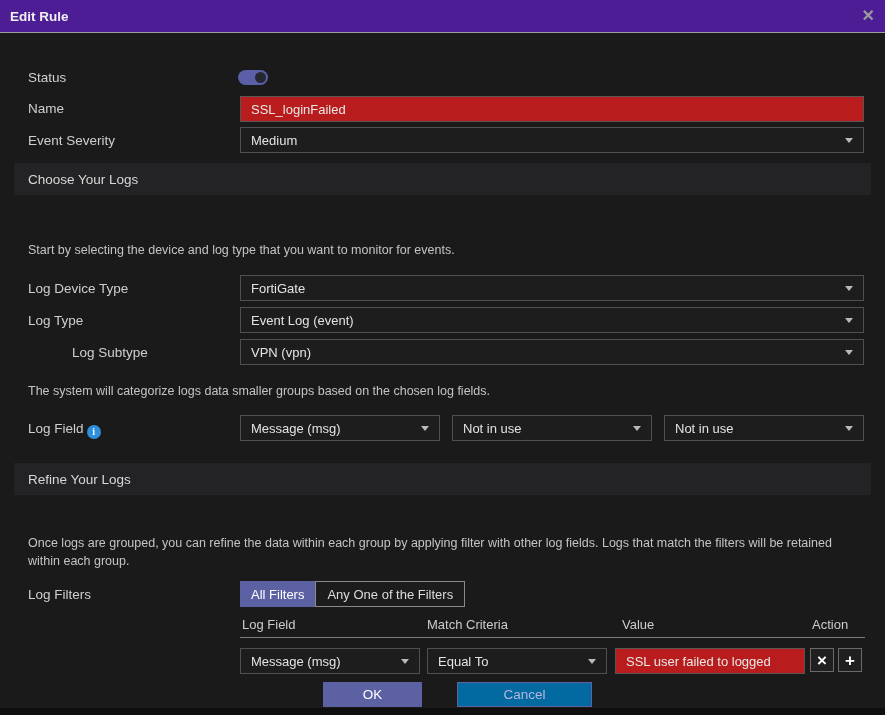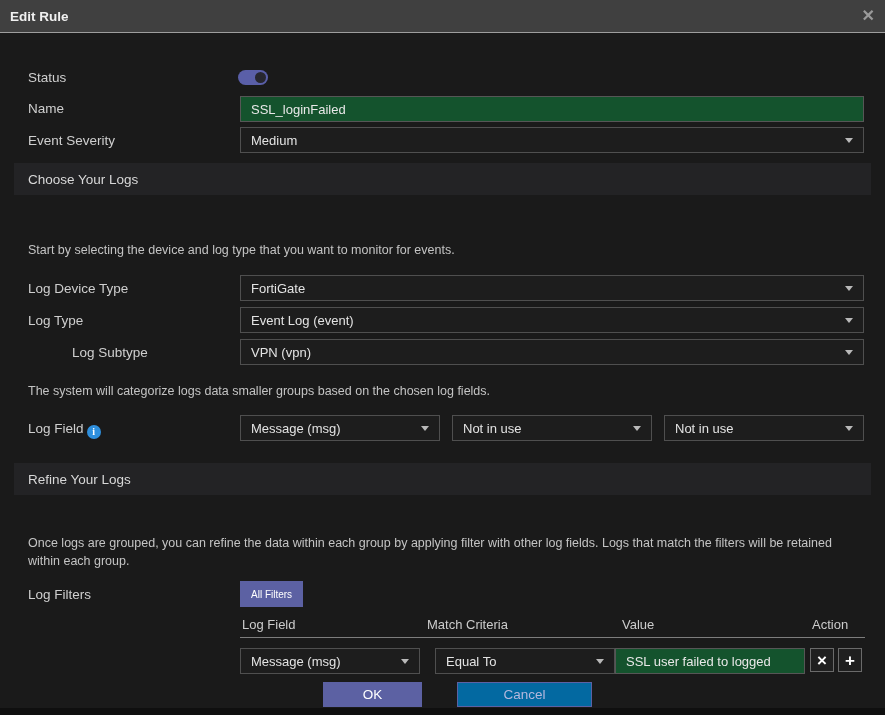--- a/index.html
+++ b/index.html
@@ -6,21 +6,21 @@
   html,body { width:885px; height:715px; }
   body {
     font-family:"Liberation Sans", sans-serif;
     background:#1a1a1a;
     color:#e6e6e6;
     position:relative;
     overflow:hidden;
   }
   .titlebar {
     position:absolute; left:0; top:0; width:885px; height:33px;
-    background:#404040; border-bottom:1px solid #9e9e9e;
+    background:#4c1d95; border-bottom:1px solid #9e9e9e;
     display:flex; align-items:center; justify-content:space-between;
     padding:0 10px;
   }
   .titlebar .title { font-size:13.5px; font-weight:bold; color:#f0f0f0; }
   .titlebar .close { color:#9a9a9a; font-size:16px; font-weight:bold; cursor:pointer; line-height:1; }
   .label {
     position:absolute; left:28px; font-size:13.5px; color:#cfcfcf; white-space:nowrap;
   }
   .para {
     position:absolute; left:28px; font-size:12.5px; color:#c4c4c4; line-height:18px;
@@ -35,41 +35,41 @@
     border:1px solid #4f4f4f; display:flex; align-items:center;
     font-size:13px; color:#e3e3e3; padding:0 10px;
   }
   .select { justify-content:space-between; cursor:pointer; }
   .caret {
     width:0; height:0; flex:0 0 auto; margin-left:8px;
     border-left:4.5px solid transparent; border-right:4.5px solid transparent;
     border-top:5.5px solid #b9b9b9;
   }
   input.textinput {
-    position:absolute; height:26px; background:#14532d;
+    position:absolute; height:26px; background:#b91c1c;
     border:1px solid #565656; color:#e8e8e8; font-size:13px;
     font-family:"Liberation Sans", sans-serif; padding:0 10px; outline:none;
   }
   .toggle {
     position:absolute; left:238px; top:70px; width:30px; height:15px;
     background:#5a5fa8; border-radius:8px; cursor:pointer;
   }
   .toggle .knob {
     position:absolute; right:2px; top:2px; width:11px; height:11px;
     border-radius:50%; background:#27272f;
   }
   .info-icon {
     display:inline-block; width:14px; height:14px; border-radius:50%;
     background:#2e8fdd; color:#fff; font-size:10px; font-weight:bold;
     text-align:center; line-height:14px; margin-left:3px; vertical-align:-2px;
     font-family:"Liberation Serif", serif; cursor:pointer;
   }
   .tabs { position:absolute; left:240px; top:581px; display:flex; height:26px; }
   .tab {
-    display:flex; align-items:center; padding:4px 11px; font-size:10px; cursor:pointer;
+    display:flex; align-items:center; padding:4px 11px; font-size:13px; cursor:pointer;
     white-space:nowrap;
   }
   .tab.selected { background:#5c61a3; color:#ffffff; }
   .tab.unselected { background:#1c1c1c; color:#dddddd; border:1px solid #8a8a8a; }
   .th { position:absolute; top:617px; font-size:13px; color:#cccccc; }
   .th-line { position:absolute; left:240px; top:637px; width:625px; height:1px; background:#7d7d7d; }
   .sq-btn {
     position:absolute; top:648px; width:24px; height:24px;
     background:#1f1f1f; border:1px solid #6a6a6a; color:#ffffff;
     font-size:17px; font-weight:bold; display:flex; align-items:center;
@@ -150,33 +150,34 @@
 <div class="band" style="top:463px;">
   <span>Refine Your Logs</span>
 </div>
 
 <div class="para" style="top:534px; width:812px;">Once logs are grouped, you can refine the data within each group by applying filter with other log fields. Logs that match the filters will be retained within each group.</div>
 
 <div class="label" style="top:587px;">Log Filters</div>
 
 <div class="tabs">
   <div class="tab selected">All Filters</div>
+  <div class="tab unselected">Any One of the Filters</div>
 </div>
 
 <div class="th" style="left:242px;">Log Field</div>
 <div class="th" style="left:427px;">Match Criteria</div>
 <div class="th" style="left:622px;">Value</div>
 <div class="th" style="left:812px;">Action</div>
 <div class="th-line"></div>
 
 <div class="ctl select" style="left:240px; top:648px; width:180px;">
   <span>Message (msg)</span>
   <span class="caret"></span>
 </div>
-<div class="ctl select" style="left:427px; top:648px; width:180px;margin-left:8px;">
+<div class="ctl select" style="left:427px; top:648px; width:180px;">
   <span>Equal To</span>
   <span class="caret"></span>
 </div>
 <input class="textinput" style="left: 615px; top: 648px; width: 190px;" value="SSL user failed to logged">
 <div class="sq-btn" style="left:810px;">
   <span>×</span>
 </div>
 <div class="sq-btn" style="left:838px;">
   <span>+</span>
 </div>

